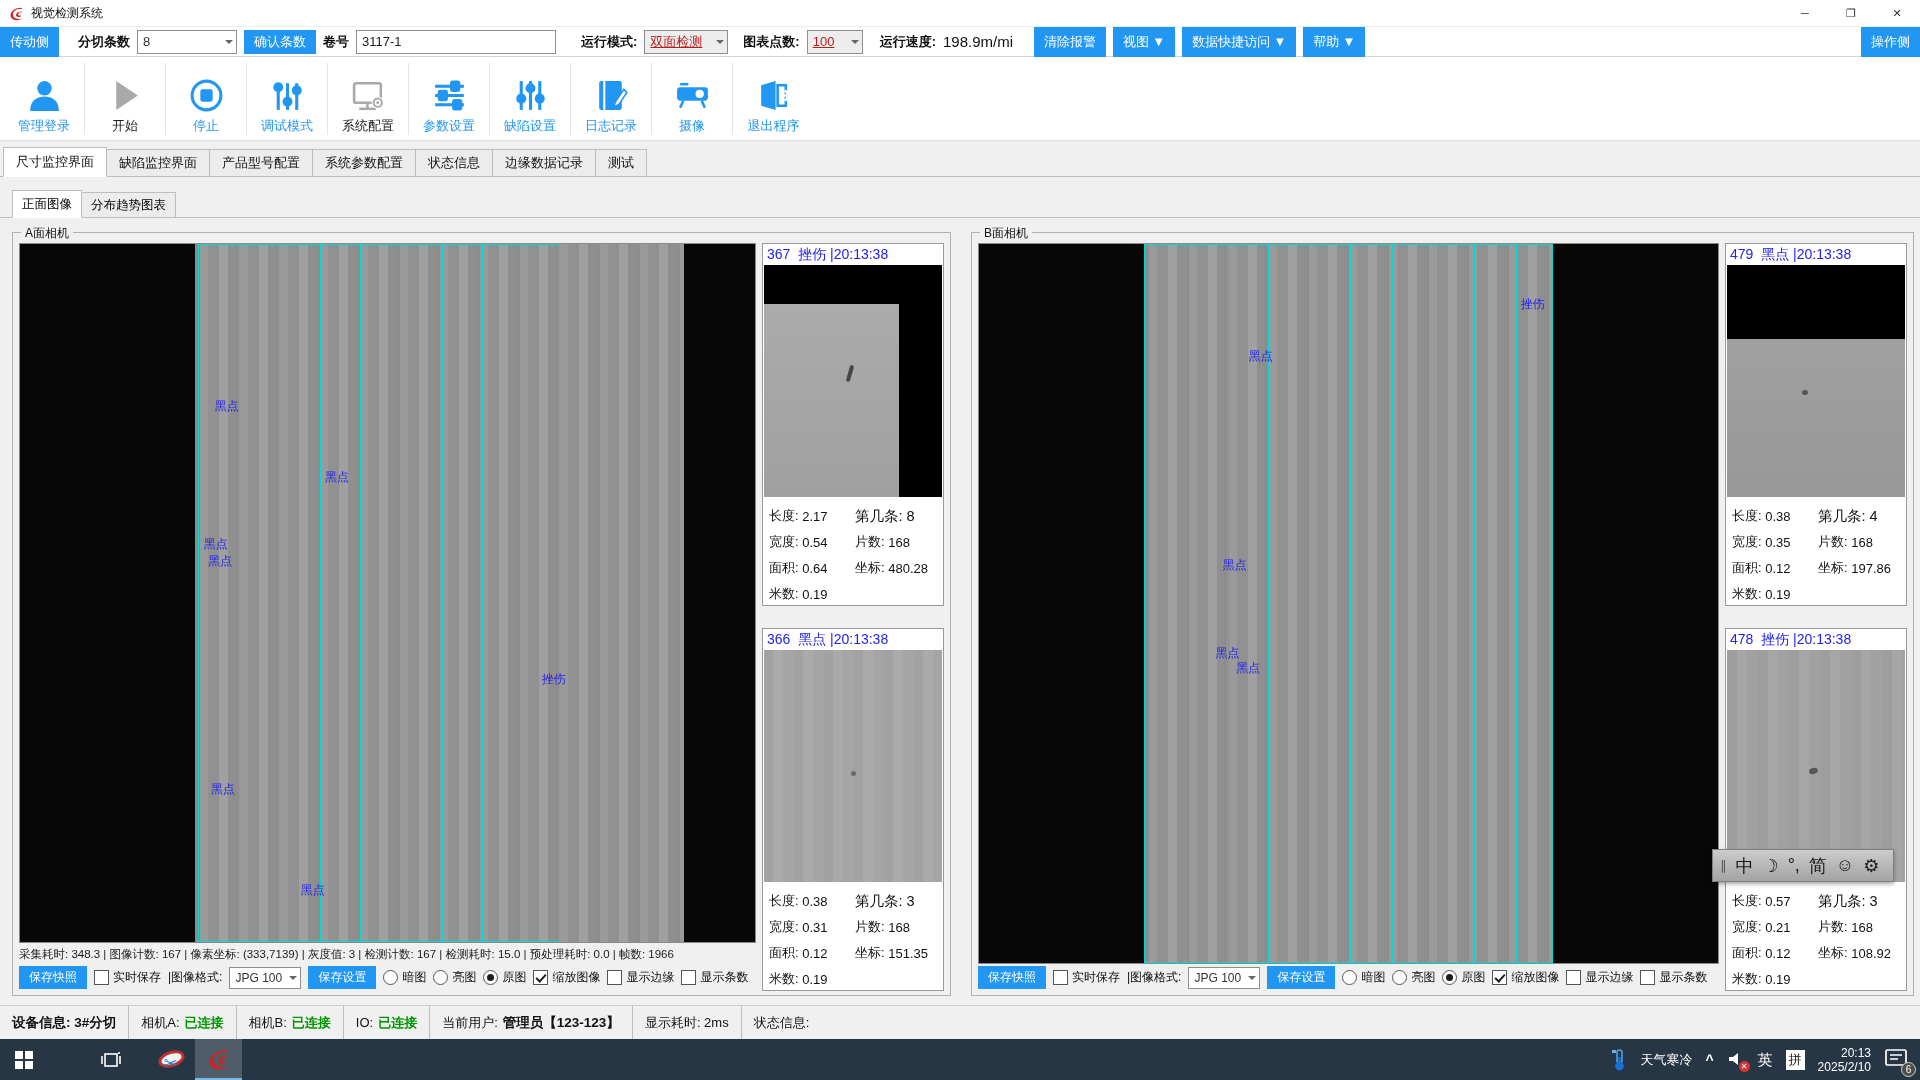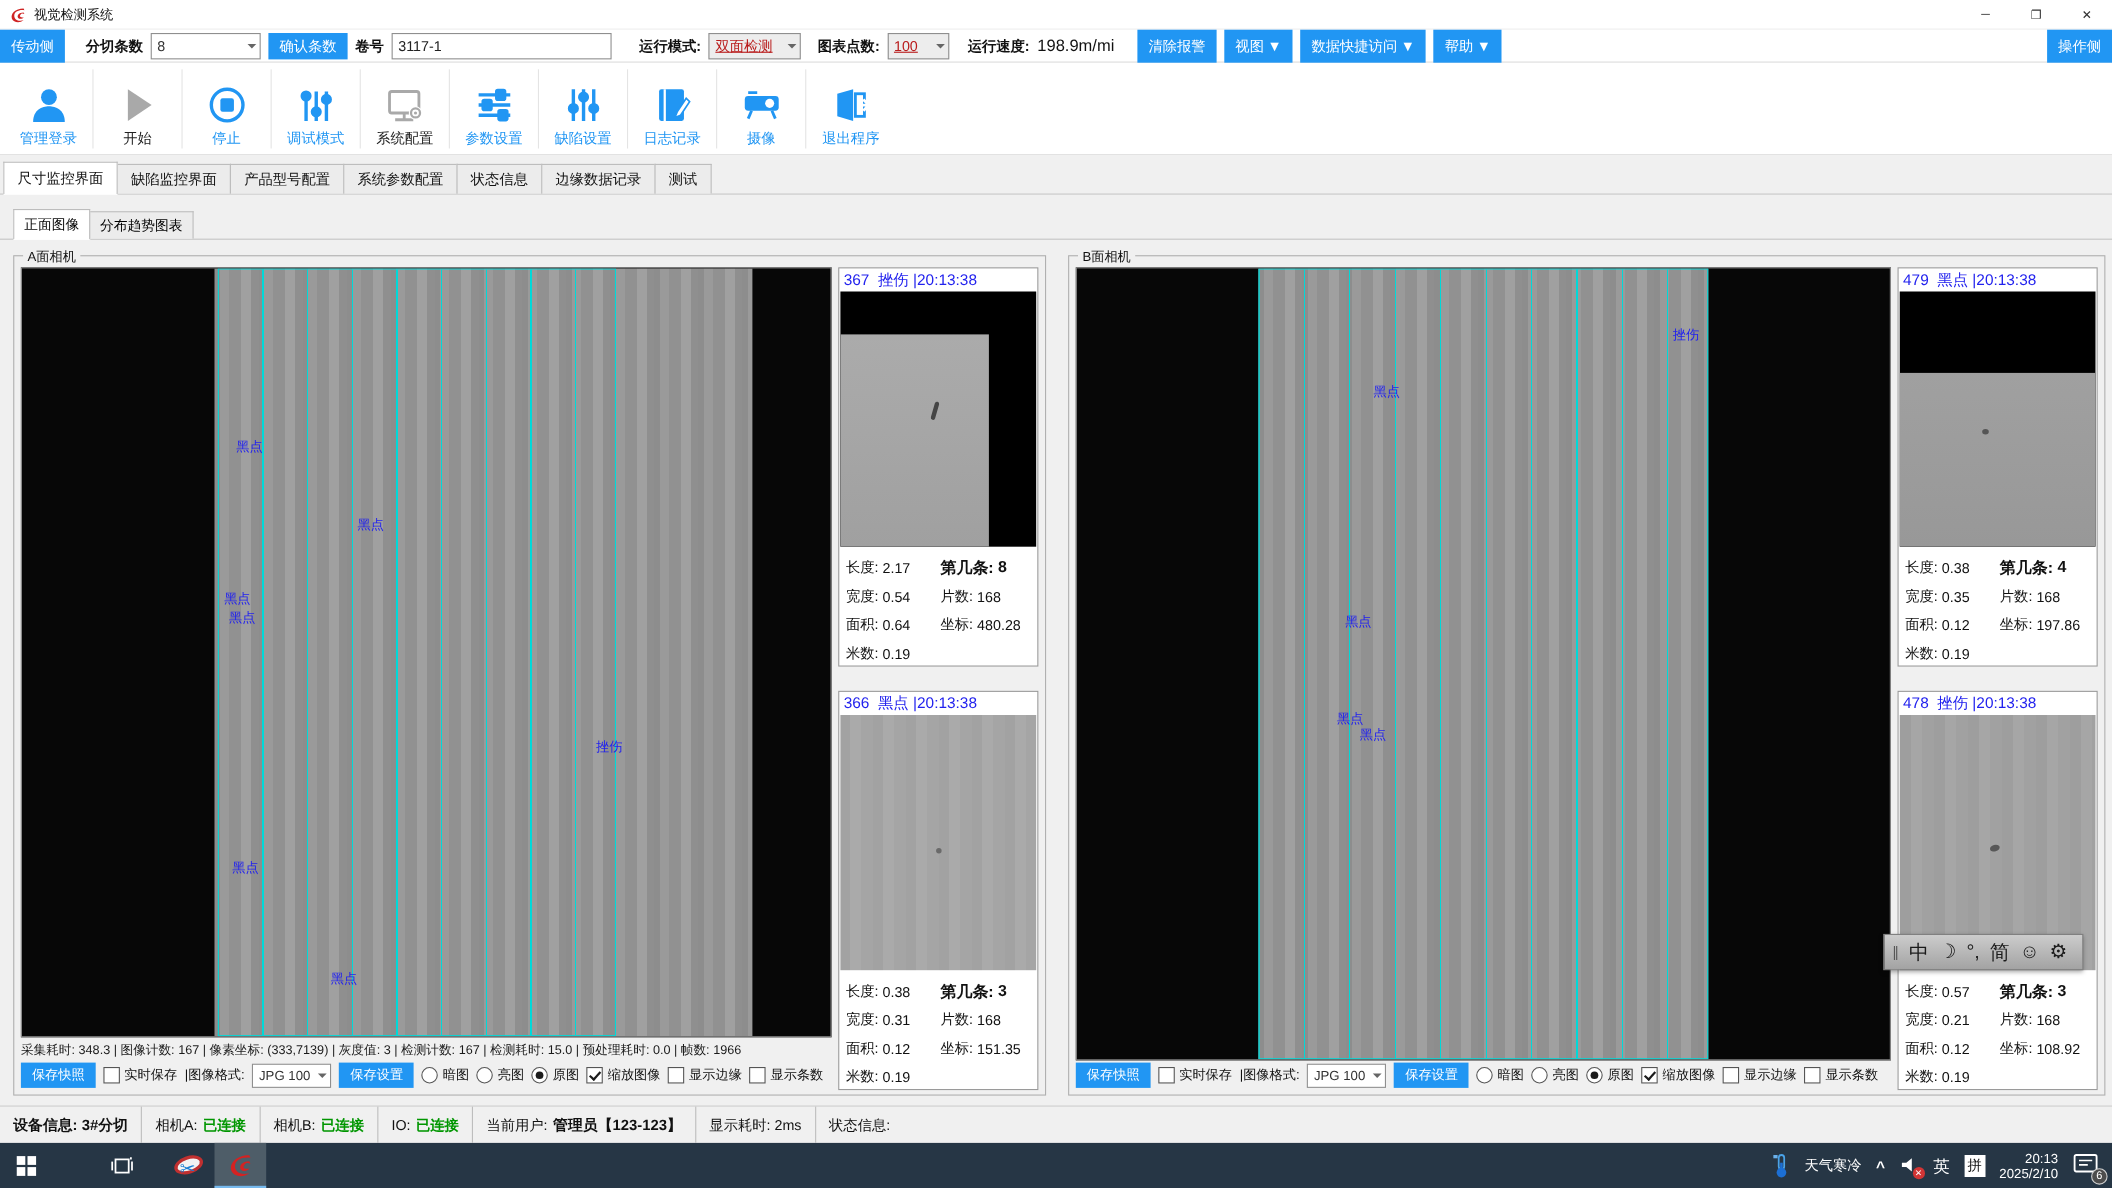--- a/index.html
+++ b/index.html
@@ -76,21 +76,21 @@
   .snap-a1::before { left:0; top:17%; width:76%; height:83%; background:linear-gradient(#ababab,#a0a0a0); }
   .snap-a1::after { left:47%; top:43%; width:4px; height:17px; background:#454545; transform:rotate(16deg); border-radius:2px; }
   .snap-a2 { background:repeating-linear-gradient(90deg,#a2a2a2 0 9px,#aaa 9px 19px,#a5a5a5 19px 30px); }
   .snap-a2::after { left:49%; top:52%; width:5px; height:5px; border-radius:50%; background:#6a6a6a; }
   .snap-b1::before { left:0; top:32%; width:100%; height:68%; background:linear-gradient(#a0a0a0,#989898); }
   .snap-b1::after { left:42%; top:54%; width:6px; height:5px; border-radius:50%; background:#555; }
   .snap-b2 { background:repeating-linear-gradient(90deg,#9e9e9e 0 10px,#a6a6a6 10px 20px,#a1a1a1 20px 31px); }
   .snap-b2::after { left:46%; top:51%; width:9px; height:6px; border-radius:50%; background:#575757; transform:rotate(-15deg); }
   .dstats { flex:1; display:grid; grid-template-columns:86px 1fr; align-content:start; padding:5px 2px 0 6px; font-size:13px; color:#111; }
   .dstats span { height:26px; display:flex; align-items:center; white-space:nowrap; }
-  .dstats .big { font-weight:bold; font-size:14.5px; }
+  .dstats .big { font-weight:normal; font-size:14.5px; }
 
   
   .statusbar { height:34px; background:#f0f0f0; border-top:1px solid #cdcdcd; display:flex; align-items:stretch; font-size:13px; color:#111; }
   .seg { display:flex; align-items:center; gap:5px; padding:0 12px; border-right:1px solid #bdbdbd; white-space:nowrap; }
   .seg b { font-size:13.5px; }
   .green { color:#009600; font-weight:bold; }
 
   
   .taskbar { height:42px; background:#263645; display:flex; align-items:stretch; color:#fff; }
   .tb-tile { width:47px; display:flex; align-items:center; justify-content:center; cursor:pointer; }

